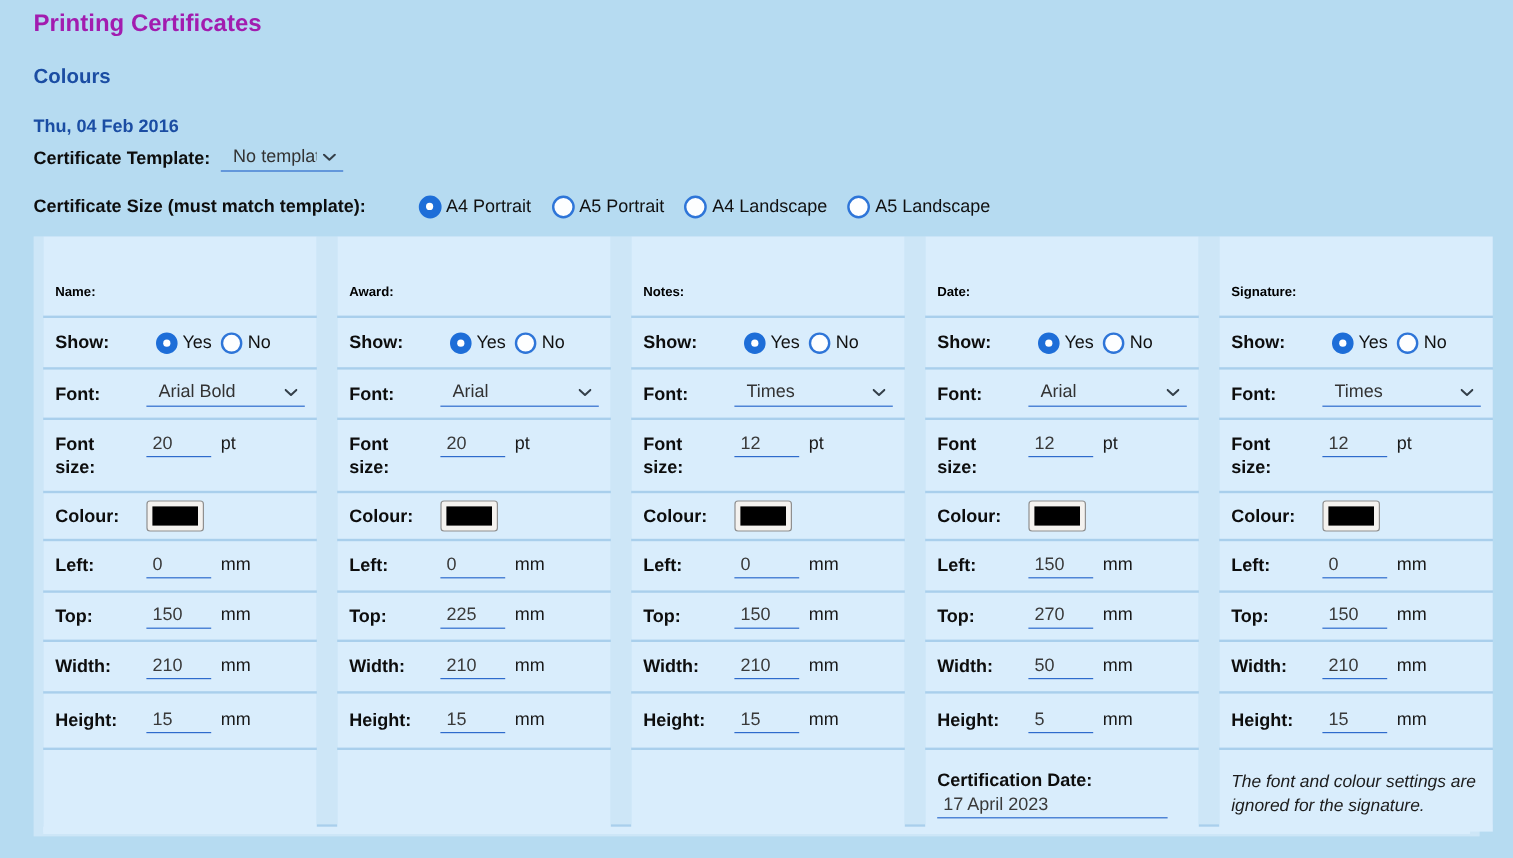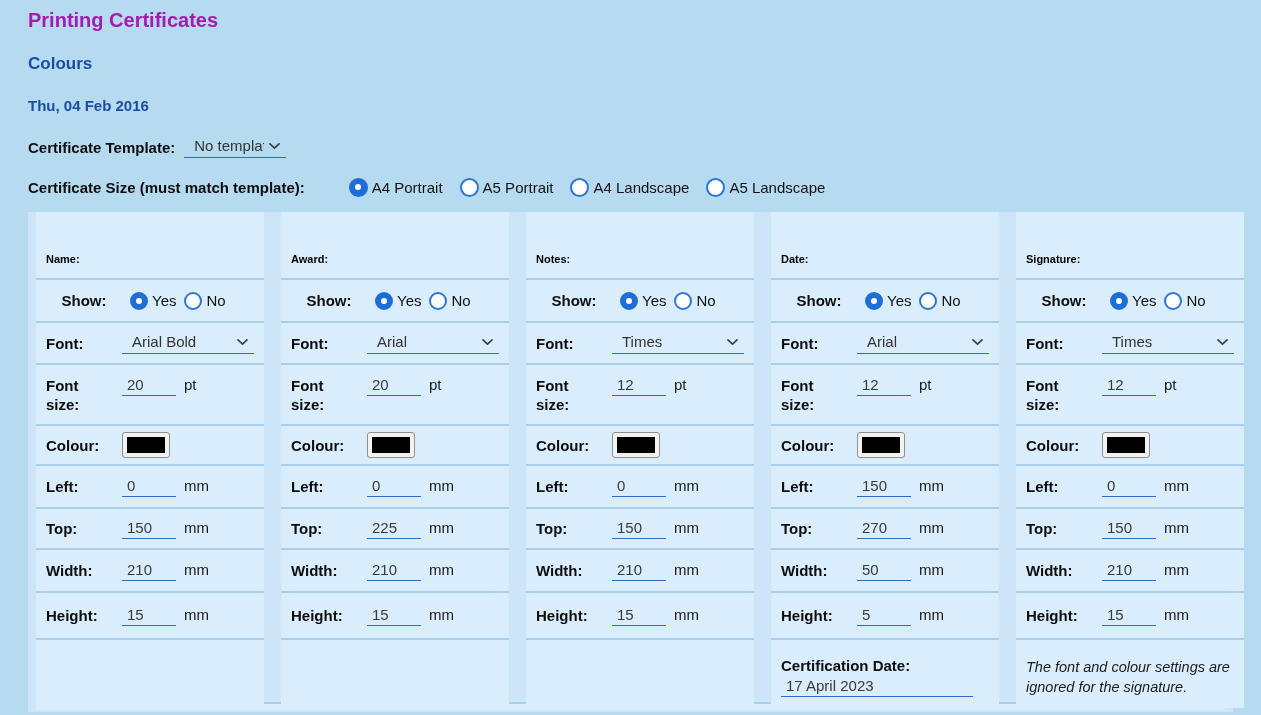--- a/index.html
+++ b/index.html
@@ -9,21 +9,21 @@
     font-family:"Liberation Sans",sans-serif;
     color:#111;
   }
   .page{padding:0 28px;}
 
   h1.title{margin:8px 0 0;font-size:20px;line-height:25px;font-weight:700;color:#a21caf;}
   h2.subtitle{margin:20px 0 0;font-size:17px;line-height:21px;font-weight:700;color:#1b4da3;}
   h3.dateheading{margin:22px 0 0;font-size:15px;line-height:19px;font-weight:700;color:#1b4da3;}
 
   .formrow{display:flex;align-items:center;}
-  .trow{margin-top:20px;height:24px;}
+  .trow{margin-top:5px;height:24px;}
   .srow{margin-top:16px;height:24px;gap:36px;}
   .blabel{font-size:15px;font-weight:700;color:#0d0d0d;white-space:nowrap;}
 
   
   .sel{position:relative;display:inline-block;}
   .sel select{
     -webkit-appearance:none;appearance:none;
     background:transparent;border:none;border-radius:0;
     border-bottom:1.5px solid #2e6bcc;
     font-family:"Liberation Sans",sans-serif;font-size:15px;color:#333;
@@ -45,21 +45,21 @@
   .rlabel{font-size:15px;color:#111;}
   .sizegroup{display:inline-flex;align-items:center;gap:17px;margin-left:8px;}
 
   
   .panel{margin-top:13px;width:1205px;height:500px;background:#cde6f7;
          box-sizing:border-box;padding:0 8px;}
   .grid{display:grid;grid-template-columns:repeat(5,1fr);column-gap:17px;}
   .col{display:flex;flex-direction:column;row-gap:2px;background:#a9cfec;height:490px;}
   .cell{background:#d9edfc;display:flex;align-items:center;padding:0 10px;box-sizing:border-box;flex:none;}
   .c-head{height:66px;align-items:flex-end;padding-bottom:13px;}
-  .c-show{height:41px;gap:8px;text-align:center;}
+  .c-show{height:41px;gap:8px;}
   .c-font{height:40px;}
   .c-size{height:59px;align-items:flex-start;padding-top:11px;}
   .c-col{height:38px;}
   .c-left{height:41px;}
   .c-top{height:39px;}
   .c-wid{height:41px;}
   .c-hei{height:45px;}
   .c-foot{height:68px;display:block;padding-top:17px;}
   .htitle{font-size:11px;font-weight:700;color:#000000;}
   .flab{font-weight:700;font-size:15px;color:#0d0d0d;width:76px;flex:none;line-height:19px;}

